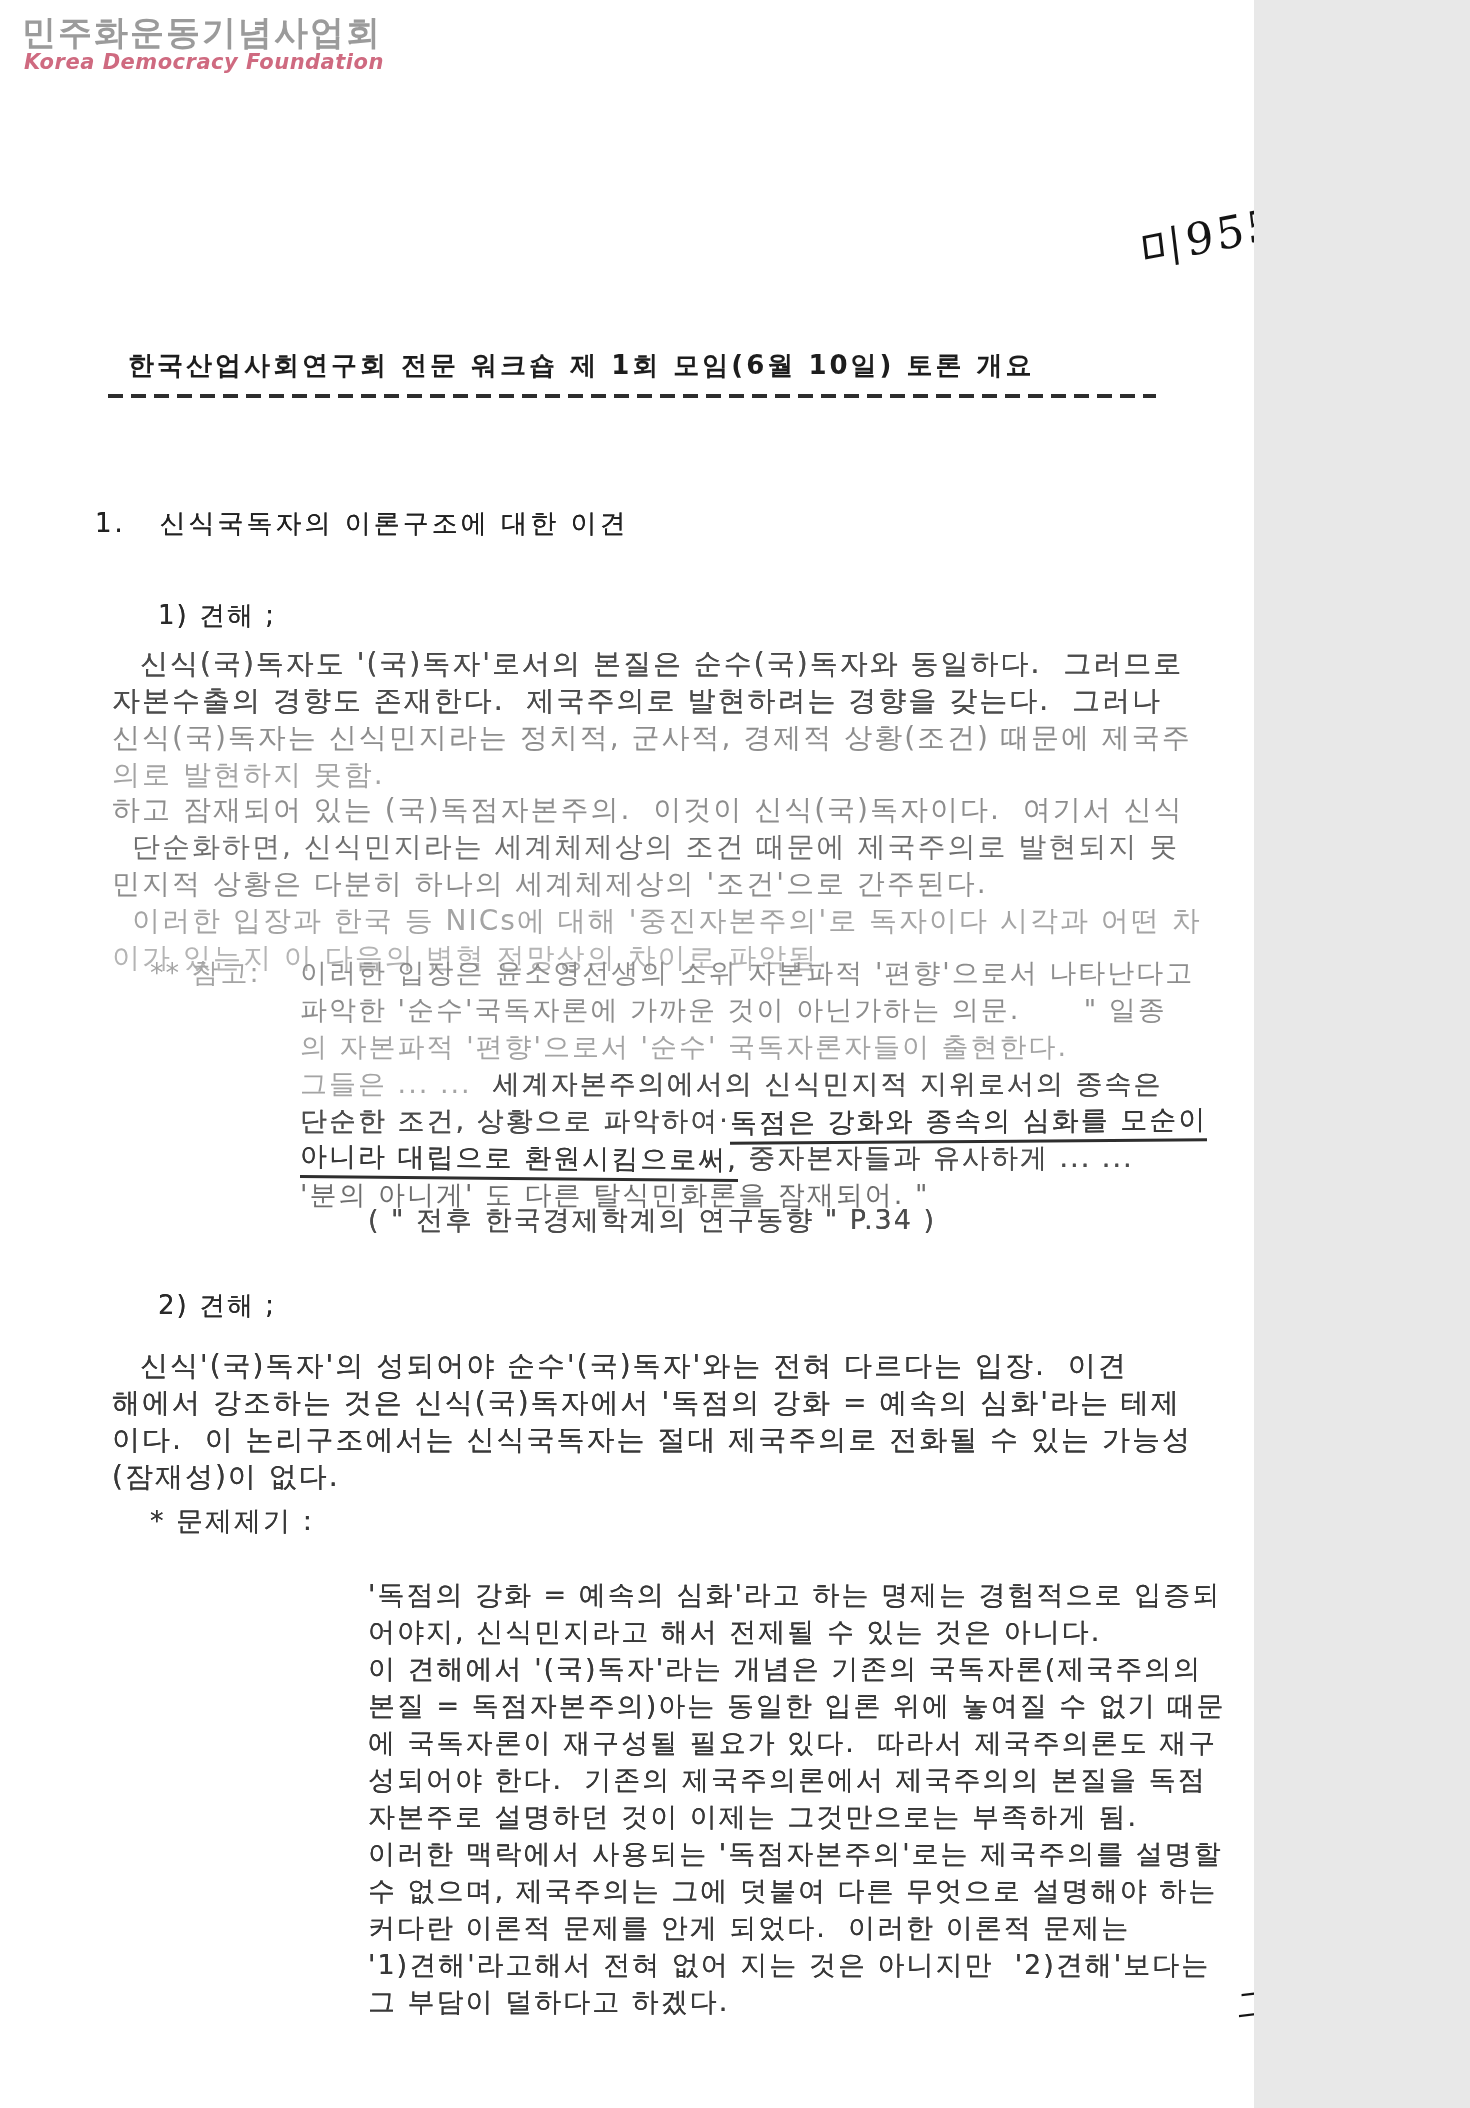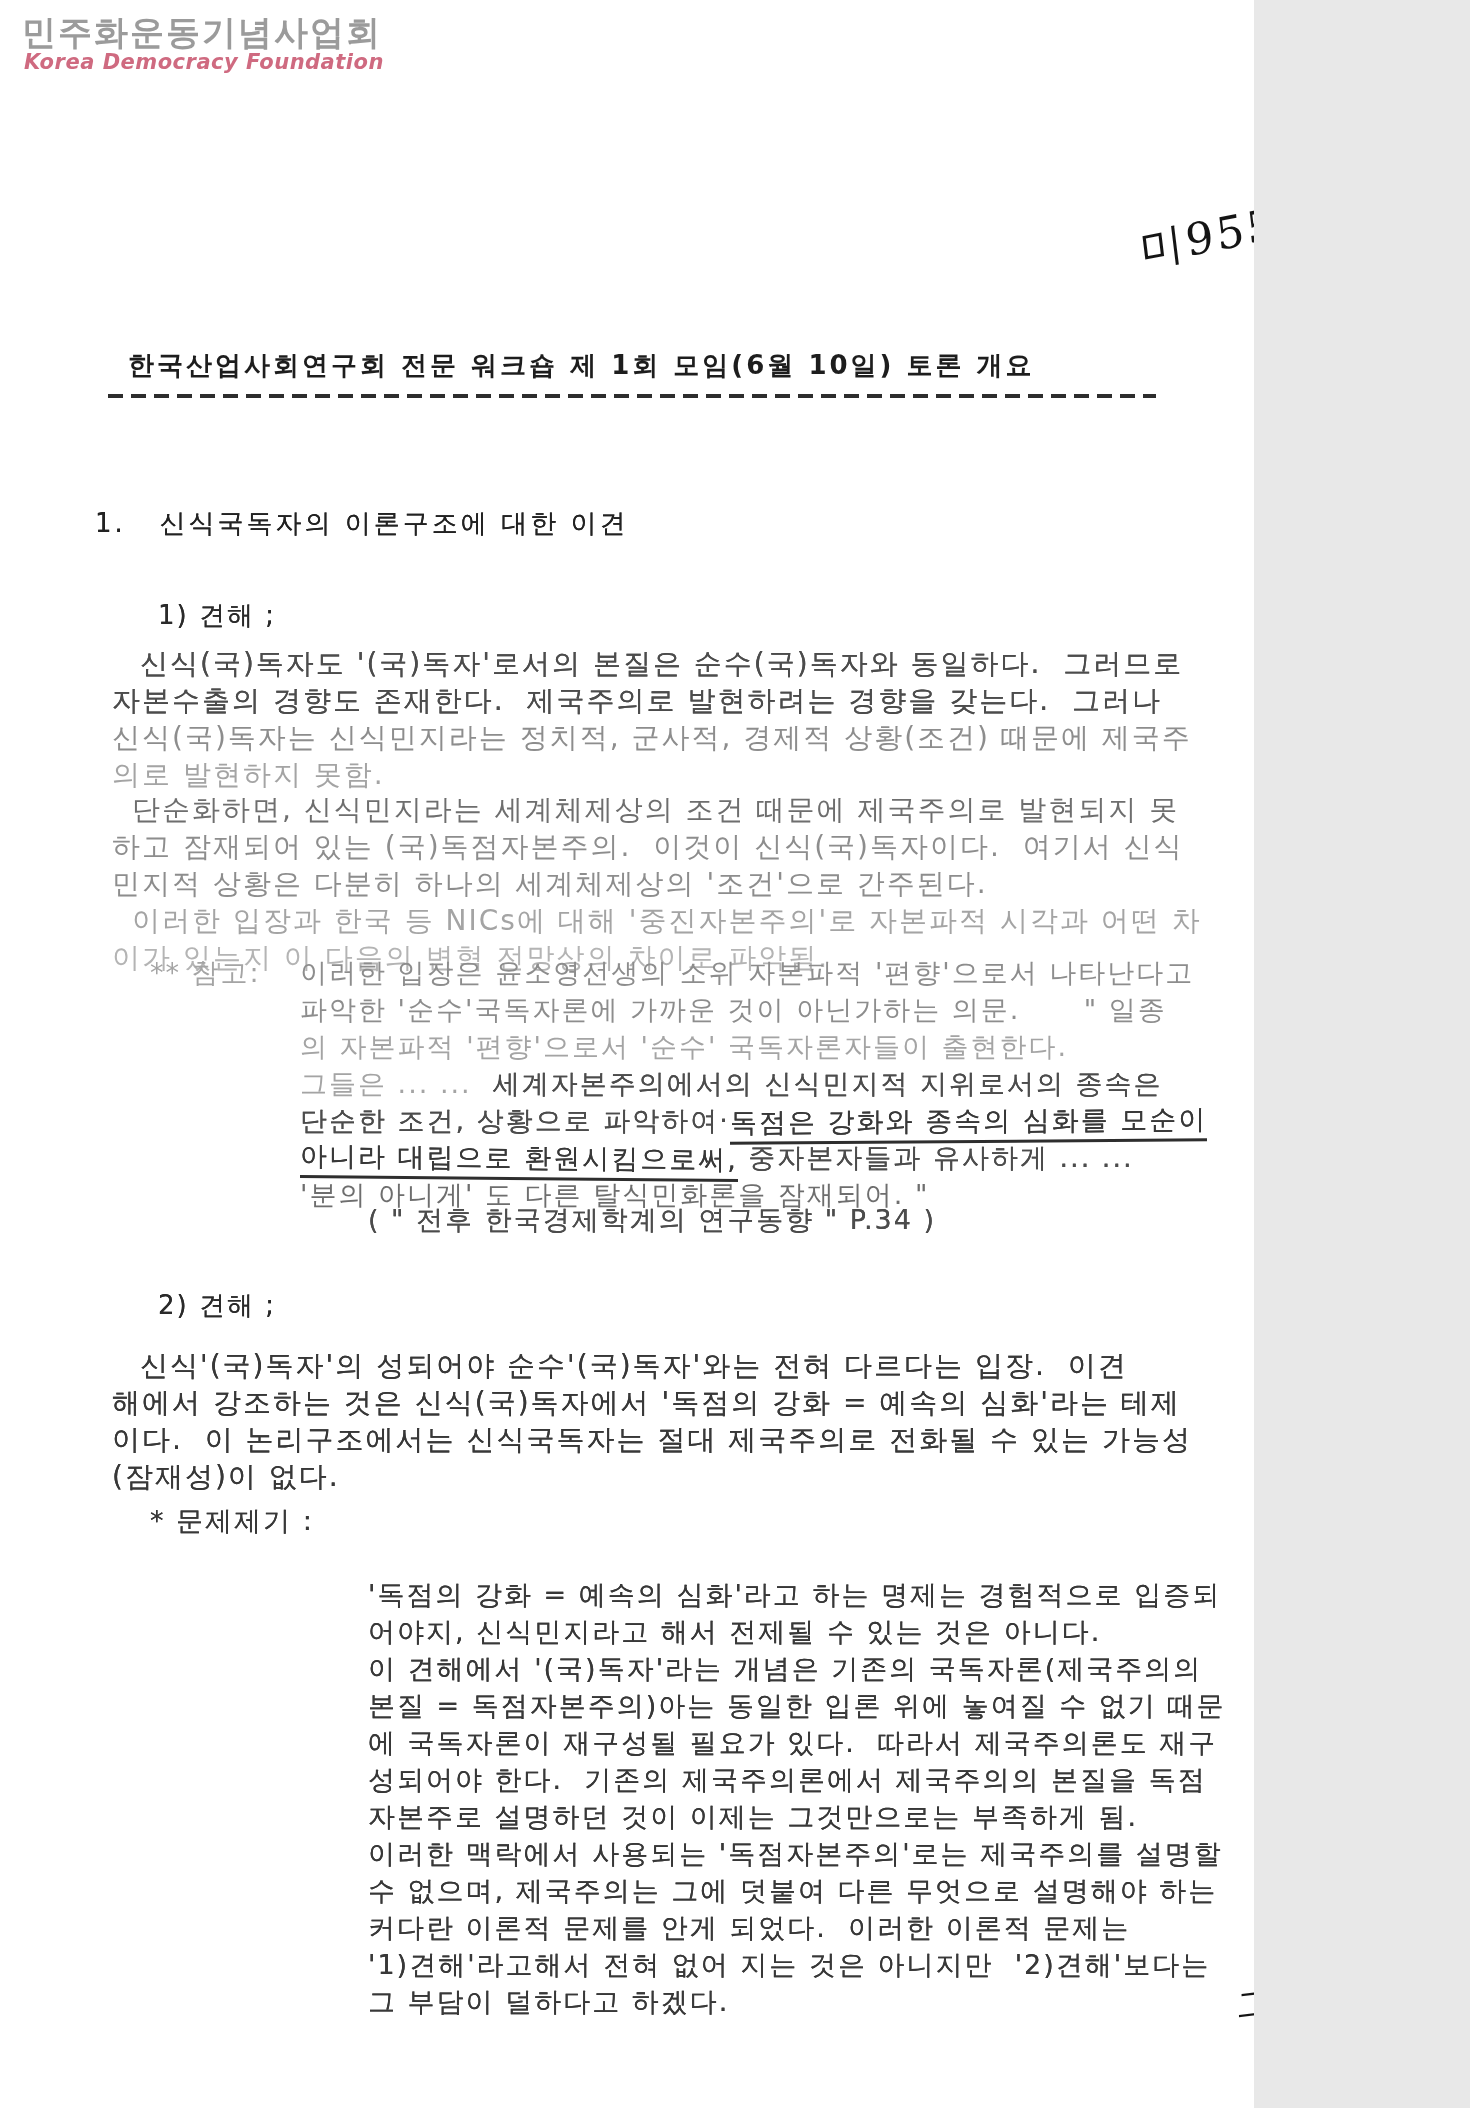--- a/index.html
+++ b/index.html
@@ -96,24 +96,24 @@
   <div class="abs v-label" style="left:158px;top:598px;">1) 견해 ;</div>
 
   <div class="block" style="left:112px;top:646px;">
     <div class="line c1 indent1">신식(국)독자도 '(국)독자'로서의 본질은 순수(국)독자와 동일하다.  그러므로</div>
     <div class="line c1">자본수출의 경향도 존재한다.  제국주의로 발현하려는 경향을 갖는다.  그러나</div>
     <div class="line c3">신식(국)독자는 신식민지라는 정치적, 군사적, 경제적 상황(조건) 때문에 제국주</div>
     <div class="line c4">의로 발현하지 못함.</div>
   </div>
 
   <div class="block" style="left:112px;top:792px;">
+    <div class="line c3">하고 잠재되어 있는 (국)독점자본주의.  이것이 신식(국)독자이다.  여기서 신식</div>
     <div class="line c2 indent2">단순화하면, 신식민지라는 세계체제상의 조건 때문에 제국주의로 발현되지 못</div>
-    <div class="line c3">하고 잠재되어 있는 (국)독점자본주의.  이것이 신식(국)독자이다.  여기서 신식</div>
     <div class="line c3">민지적 상황은 다분히 하나의 세계체제상의 '조건'으로 간주된다.</div>
-    <div class="line c4 indent2">이러한 입장과 한국 등 NICs에 대해 '중진자본주의'로 자본파적 시각과 어떤 차</div>
+    <div class="line c4 indent2">이러한 입장과 한국 등 NICs에 대해 '중진자본주의'로 독자이다 시각과 어떤 차</div>
     <div class="line c5">이가 있는지 이 다음의 변혁 전망상의 차이로 파악됨.</div>
   </div>
 
   <div class="abs note-line c4" style="left:150px;top:955px;">** 참고:</div>
   <div class="abs side-tick">`</div>
   <div class="block" style="left:300px;top:955px;">
     <div class="line note-line c3">이러한 입장은 윤소영선생의 소위 자본파적 '편향'으로서 나타난다고</div>
     <div class="line note-line c3">파악한 '순수'국독자론에 가까운 것이 아닌가하는 의문.      " 일종</div>
     <div class="line note-line c4">의 자본파적 '편향'으로서 '순수' 국독자론자들이 출현한다.</div>
     <div class="line note-line"><span class="c4">그들은 ... ...  </span><span class="c1">세계자본주의에서의 신식민지적 지위로서의 종속은</span></div>

